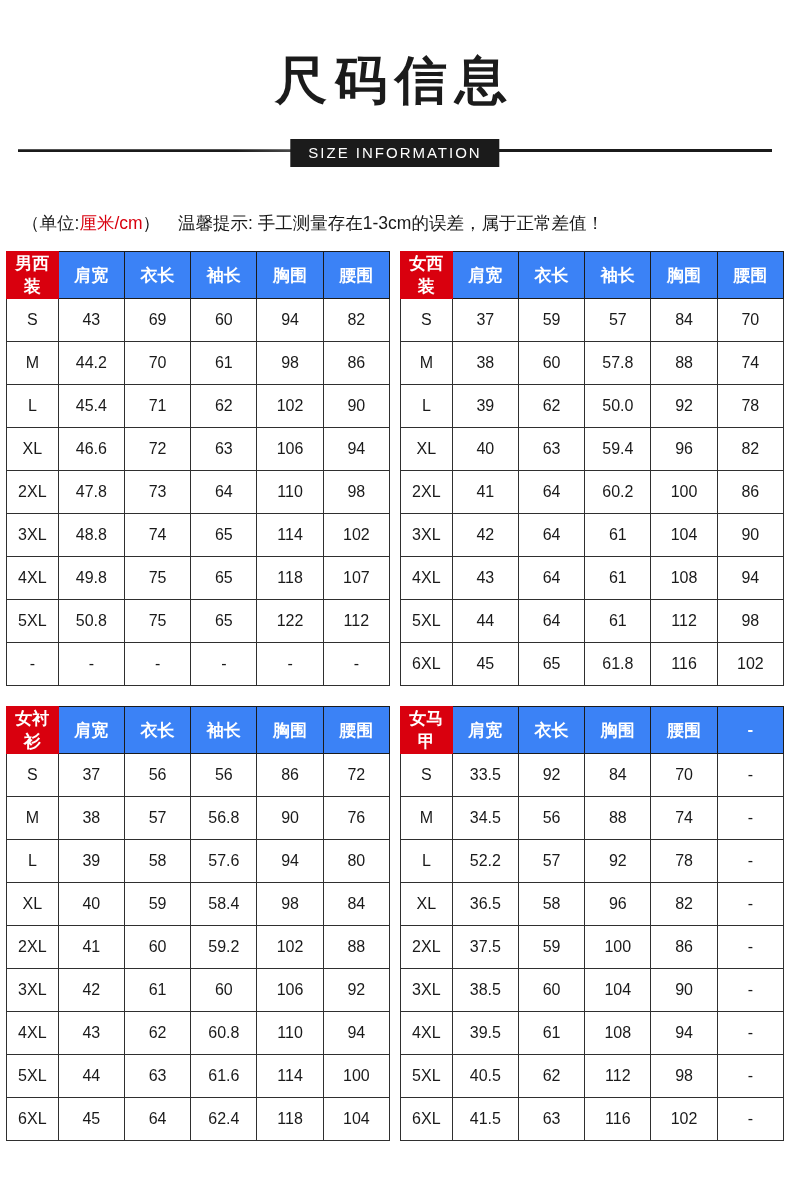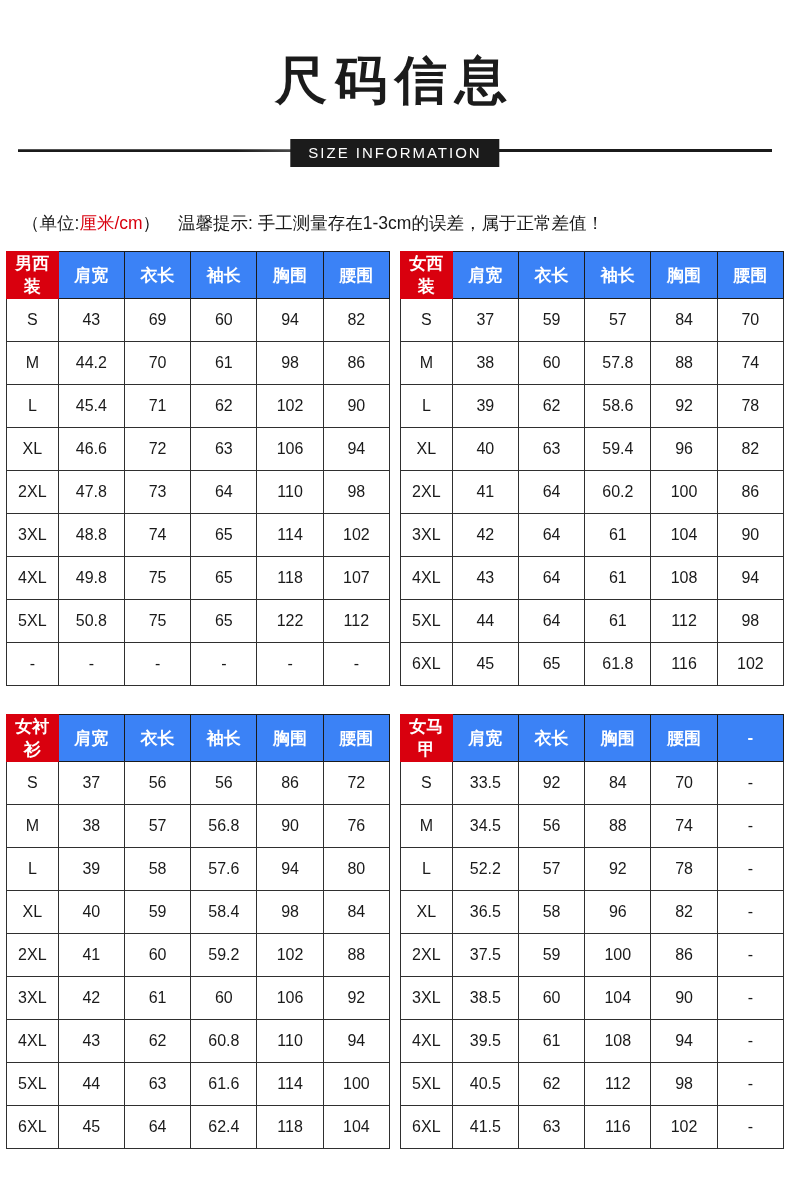--- a/index.html
+++ b/index.html
@@ -90,21 +90,21 @@
 
   
   .tables-row {
     display: flex;
     gap: 10px;
     padding: 0 6px;
     margin-top: 16px;
     box-sizing: border-box;
   }
   .tables-row.second {
-    margin-top: 28px;
+    margin-top: 20px;
   }
   .tbl-wrap {
     flex: 1 1 0;
     min-width: 0;
   }
   table.size-table {
     width: 100%;
     border-collapse: collapse;
     table-layout: fixed;
     font-size: 16px;
@@ -290,21 +290,21 @@
               <td>38</td>
               <td>60</td>
               <td>57.8</td>
               <td>88</td>
               <td>74</td>
             </tr>
           <tr>
               <td class="sz">L</td>
               <td>39</td>
               <td>62</td>
-              <td>58.6</td>
+              <td>50.0</td>
               <td>92</td>
               <td>78</td>
             </tr>
           <tr>
               <td class="sz">XL</td>
               <td>40</td>
               <td>63</td>
               <td>59.4</td>
               <td>96</td>
               <td>82</td>

